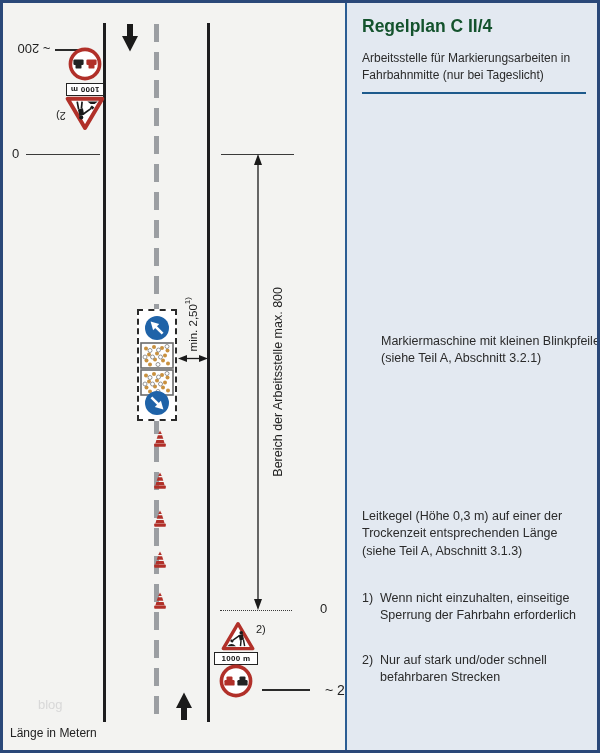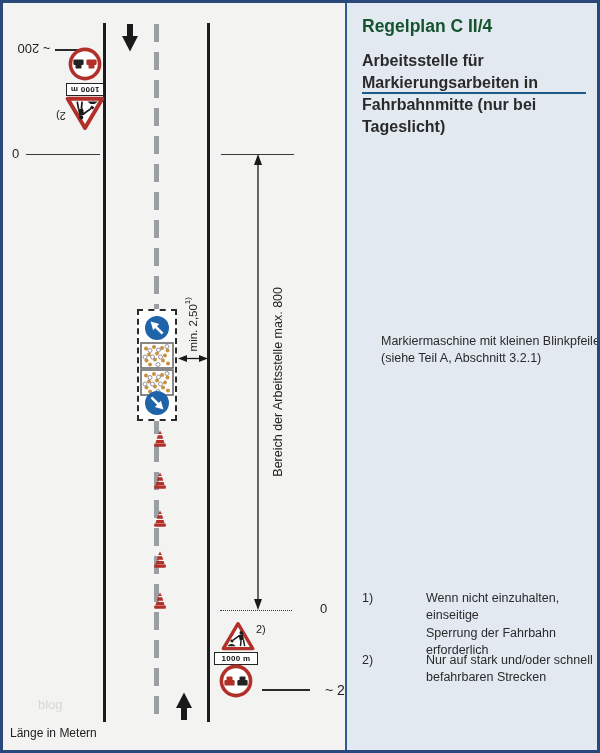--- a/index.html
+++ b/index.html
@@ -19,26 +19,26 @@
   .vwrap{display:flex;align-items:center;justify-content:center;}
   .vtext sup{font-size:8px;}
   
   .machine{box-sizing:border-box;width:40px;height:112px;border:2px dashed #2a2a2a;background:#fff;}
   
   .plate{box-sizing:border-box;background:#fff;border:1.5px solid #222;color:#111;
          display:flex;align-items:center;justify-content:center;font-size:8px;font-weight:bold;letter-spacing:0.3px;}
   
   .panel{position:absolute;left:342px;top:0;bottom:0;right:0;background:#e3e9f1;border-left:2px solid #2b5d93;}
   .panel-title{position:absolute;left:15px;top:13px;width:224px;font-size:17.5px;font-weight:bold;color:#14532d;}
-  .panel-sub{position:absolute;left:15px;top:47px;width:228px;font-size:16px;line-height:1.38;color:#2a2a2a;white-space:pre-line;font-weight:bold;}
+  .panel-sub{position:absolute;left:15px;top:47px;width:228px;font-size:12px;line-height:1.38;color:#2a2a2a;white-space:pre-line;}
   .panel-divider{position:absolute;left:15px;top:89px;width:224px;border-top:2px solid #1d5a8c;height:0;}
   .note{position:absolute;left:15px;width:230px;font-size:12.5px;line-height:1.38;color:#2a2a2a;white-space:pre-line;}
   .footnote{position:absolute;left:15px;width:232px;display:flex;font-size:12.5px;line-height:1.38;color:#2a2a2a;}
   .footnote .marker{flex:0 0 18px;}
-  .footnote .ftext{white-space:pre-line;margin-left:46px;}
+  .footnote .ftext{white-space:pre-line;}
   .watermark{color:#d8d8d8;font-size:13px;}
   .footer{color:#222;font-size:12px;}
   svg{display:block;}
 </style>
 </head>
 <body>
 
 <svg width="0" height="0" style="position:absolute">
   <defs>
 
@@ -209,20 +209,23 @@
   <div class="abs footer" style="left:7px;top:723px;">Länge in Metern</div>
 
   <div class="panel">
     <div class="panel-title">Regelplan C II/4</div>
     <div class="panel-sub">Arbeitsstelle für Markierungsarbeiten in
 Fahrbahnmitte (nur bei Tageslicht)</div>
     <div class="panel-divider"></div>
 
     <div class="note" style="top:330px;margin-left:19px;">Markiermaschine mit kleinen Blinkpfeilen
 (siehe Teil A, Abschnitt 3.2.1)</div>
+    <div class="note" style="top:505px;">Leitkegel (Höhe 0,3 m) auf einer der
+Trockenzeit entsprechenden Länge
+(siehe Teil A, Abschnitt 3.1.3)</div>
 
     <div class="footnote" style="top:587px;">
       <span class="marker">1)</span>
       <span class="ftext">Wenn nicht einzuhalten, einseitige
 Sperrung der Fahrbahn erforderlich</span>
     </div>
     <div class="footnote" style="top:649px;">
       <span class="marker">2)</span>
       <span class="ftext">Nur auf stark und/oder schnell
 befahrbaren Strecken</span>

